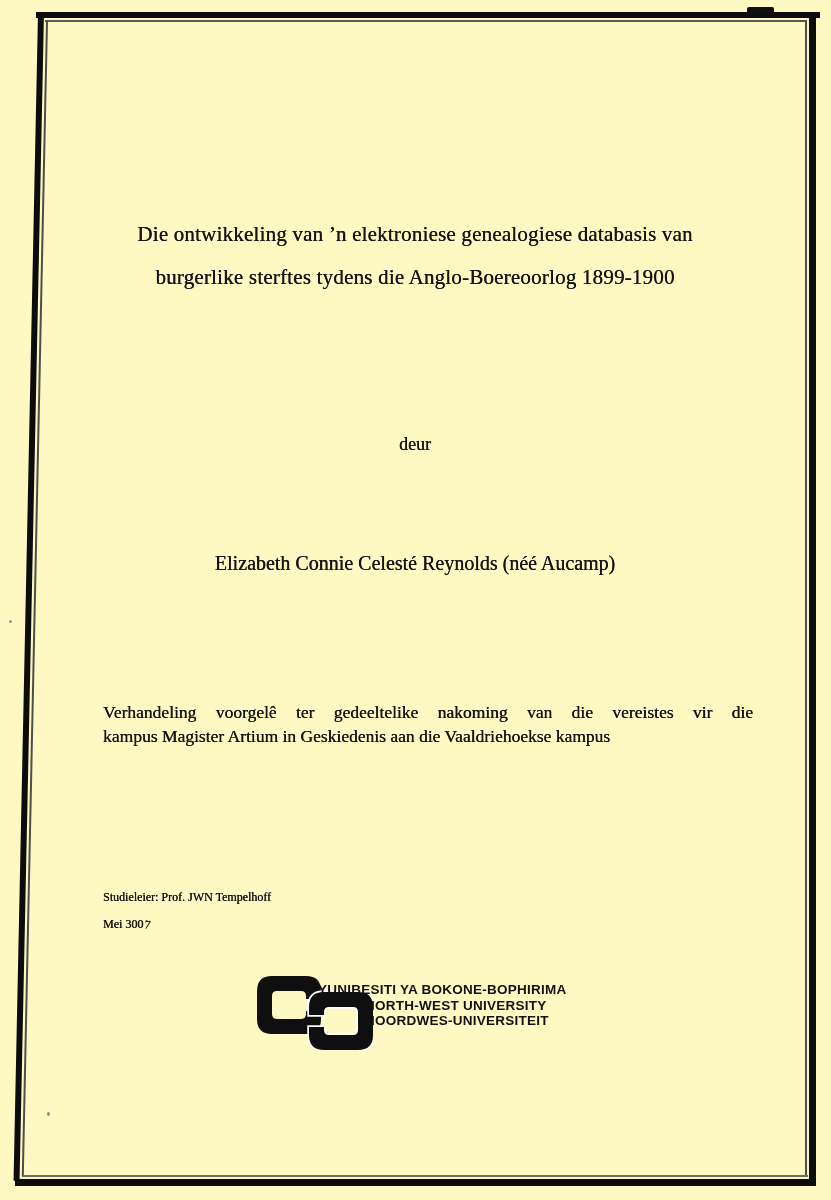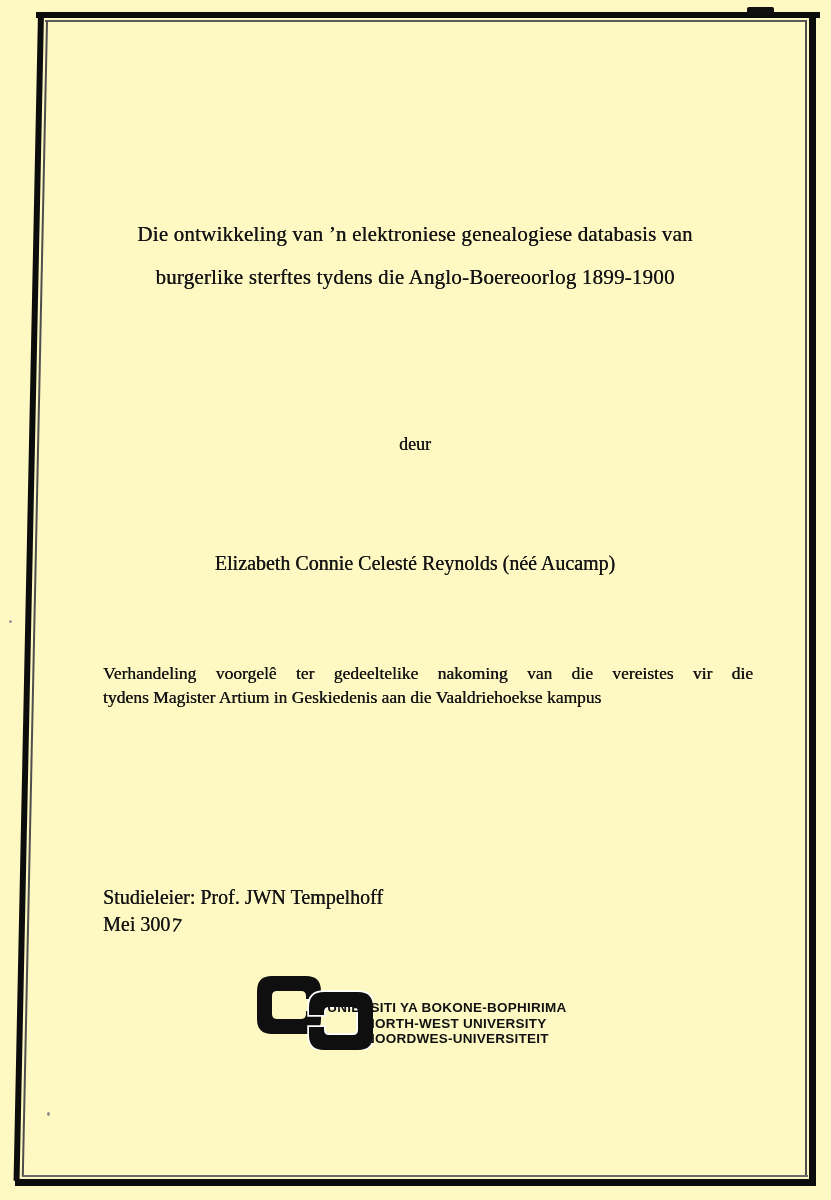--- a/index.html
+++ b/index.html
@@ -41,36 +41,36 @@
     font-size:18px;text-align:center;
   }
   .author{
     position:absolute;top:518px;left:85px;width:660px;
     font-size:20px;text-align:center;margin-top:34px;
   }
   .statement{
     position:absolute;top:661px;left:103px;width:650px;
     font-size:17.5px;line-height:24px;text-align:left;
   }
-  .statement .just{text-align:justify;text-align-last:justify;}
+  .statement .just{text-align:justify;text-align-last:justify;margin-top:39px;}
   .ital{}
   .supervisor-block{
     position:absolute;top:884px;left:103px;
-    font-size:20px;line-height:27px;
+    font-size:12px;line-height:27px;
   }
   .seven{display:inline-block;transform:skewY(7deg) skewX(-6deg);transform-origin:left bottom;}
 
   
   .logo{position:absolute;left:257px;top:974px;width:330px;height:80px;}
   .logo-mark{position:absolute;left:0;top:2px;}
   .logo-text{
     position:absolute;left:108px;top:8px;
     font-family:"Liberation Sans","DejaVu Sans",sans-serif;
     font-weight:700;font-size:13.5px;line-height:15.6px;
-    letter-spacing:0.25px;color:#111;white-space:nowrap;margin-top:18px;
+    letter-spacing:0.25px;color:#111;white-space:nowrap;
   }
   .logo-text .l1{margin-left:-47px;}
   .link1{fill:#0f0f0f;}
   .link2{fill:#0f0f0f;stroke:#ffffff;stroke-width:3.5;paint-order:stroke;}
 </style>
 </head>
 <body>
 
 <div class="page">
 
@@ -89,21 +89,21 @@
   <div class="title serif-soft">
     <div>Die ontwikkeling van ’n elektroniese genealogiese databasis van</div>
     <div>burgerlike sterftes tydens die Anglo-Boereoorlog 1899-1900</div>
   </div>
 
   <div class="deur serif-soft">deur</div>
   <div class="author serif-soft">Elizabeth Connie Celesté Reynolds (néé Aucamp)</div>
 
   <div class="statement serif-soft">
     <div class="just">Verhandeling voorgelê ter gedeeltelike nakoming van die vereistes vir die</div>
-    <div><span>tydens </span><span class="ital">Magister Artium</span><span> in Geskiedenis aan die Vaaldriehoekse kampus</span></div>
+    <div><span>kampus </span><span class="ital">Magister Artium</span><span> in Geskiedenis aan die Vaaldriehoekse kampus</span></div>
   </div>
 
   <div class="supervisor-block serif-soft">
     <div>Studieleier: Prof. JWN Tempelhoff</div>
     <div><span>Mei 300</span><span class="seven">7</span></div>
   </div>
 
   <div class="logo">
     <svg class="logo-mark" width="116" height="74" viewBox="0 0 116 74" aria-hidden="true">
       <defs>

